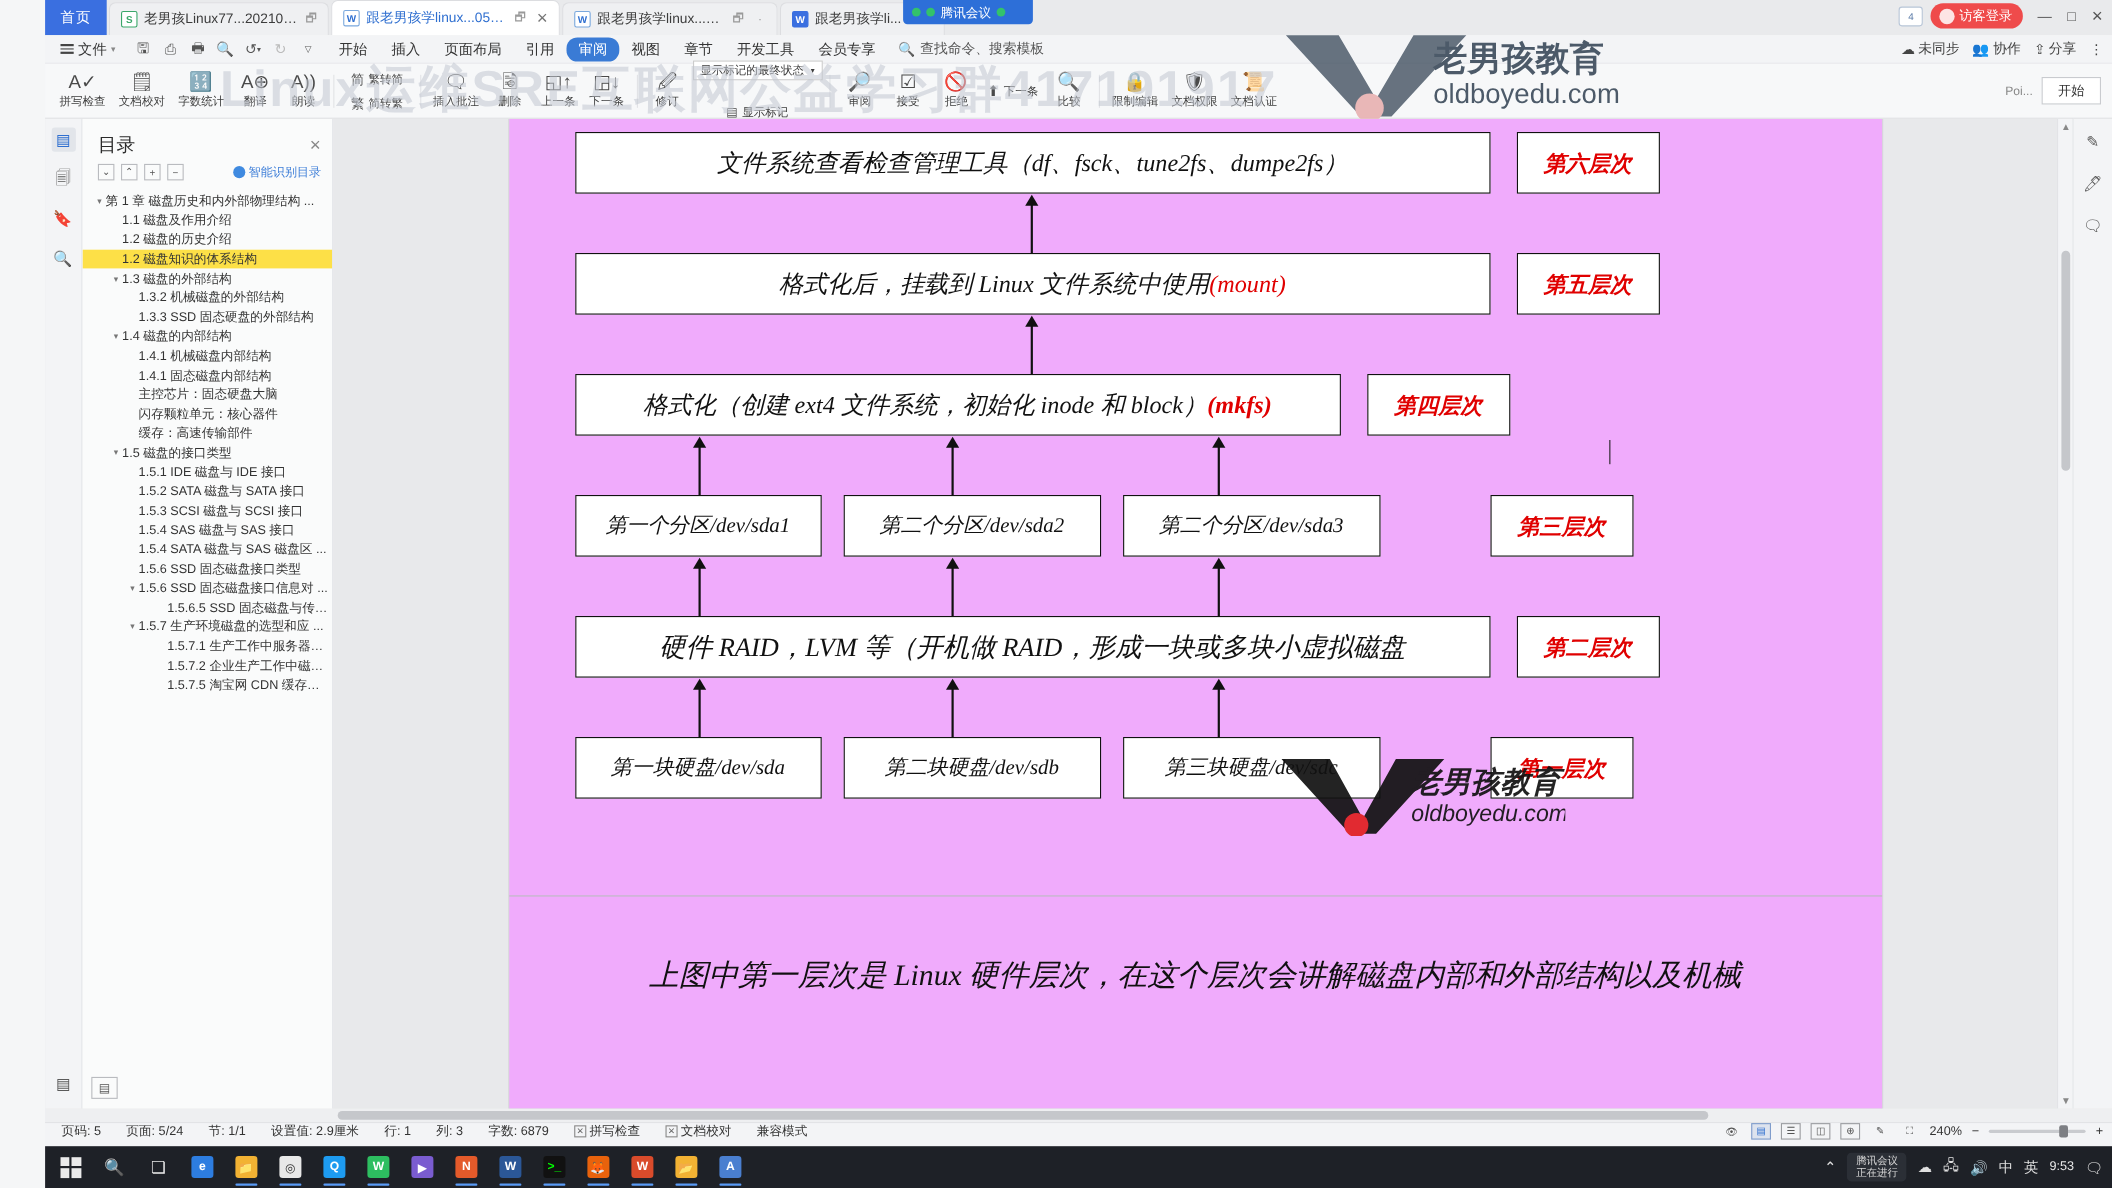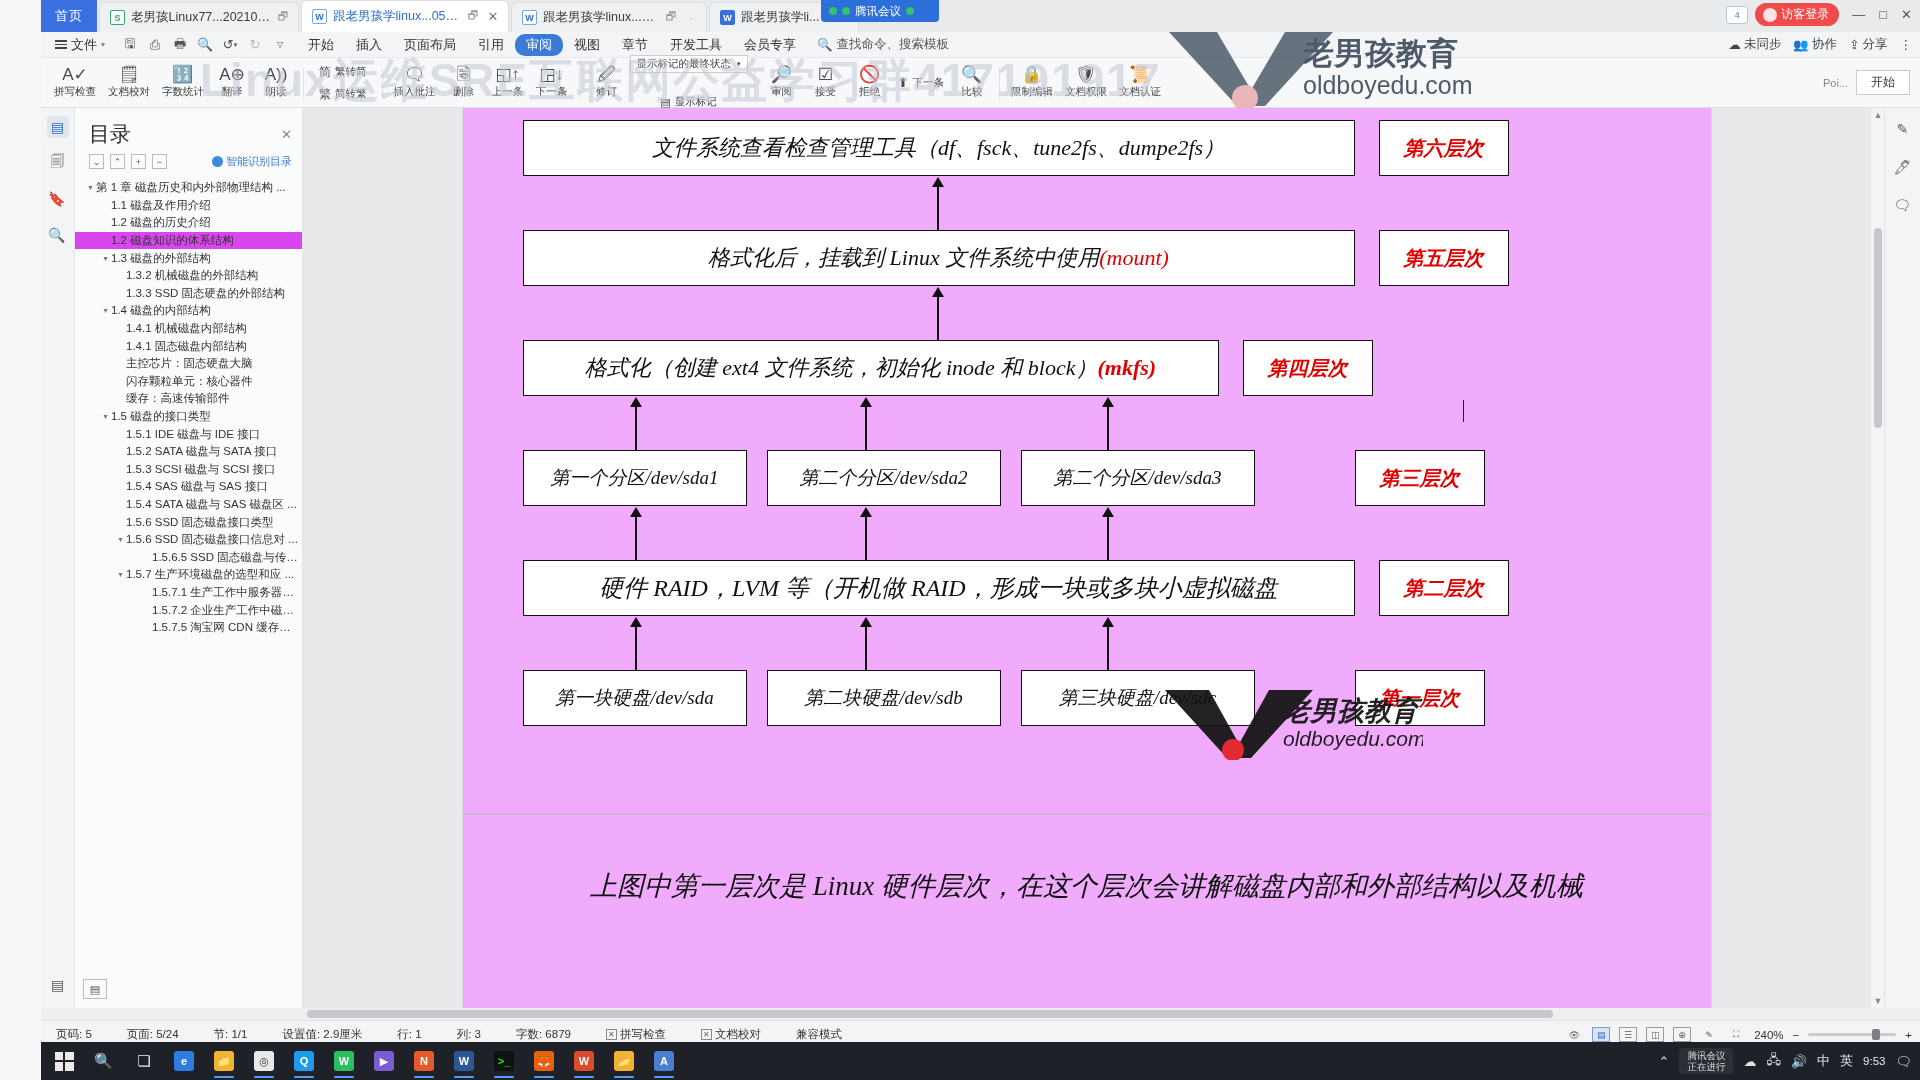--- a/index.html
+++ b/index.html
@@ -95,33 +95,33 @@
 
   .leftrail { width:34px; background:#f3f4f6; display:flex; flex-direction:column;
               align-items:center; padding-top:8px; gap:14px; flex:none; border-right:1px solid #e2e3e6; }
   .lr { width:22px; height:22px; display:flex; align-items:center; justify-content:center;
         color:#5a5a5a; font-size:14px; }
   .lr.act { background:#e2e5ea; border-radius:3px; color:#2f6fd0;}
 
   .toc { width:228px; background:#fafbfb; flex:none; display:flex; flex-direction:column;
          border-right:1px solid #e2e3e6; }
   .toc-head { display:flex; align-items:center; padding:12px 10px 4px 14px; }
-  .toc-title { font-size:21px; color:#2b2b2b; }
+  .toc-title { font-size:17px; color:#2b2b2b; }
   .toc-close { margin-left:auto; color:#888; font-size:13px; }
   .toc-tools { display:flex; align-items:center; gap:6px; padding:2px 10px 8px 14px; }
   .tt { width:15px; height:15px; border:1px solid #b9bbbf; display:flex;
         align-items:center; justify-content:center; font-size:9px; color:#555; }
   .smart { margin-left:auto; display:flex; align-items:center; gap:3px; font-size:11px; color:#3f7fd8;}
   .smartdot { width:11px;height:11px;border-radius:50%;background:#3f8ae0; }
   .toc-list { flex:1; overflow:hidden; padding-top:2px; }
   .ti { display:flex; align-items:center; height:17.6px; font-size:11.5px; color:#333;
         white-space:nowrap; overflow:hidden; padding-right:4px; }
   .ti .arw { width:11px; text-align:center; font-size:8px; color:#777; flex:none; }
   .ti .txt { overflow:hidden; text-overflow:ellipsis; }
-  .ti.sel { background:#d946ef; }
+  .ti.sel { background:#fde047; }
   .lvl1 { padding-left:10px; }
   .lvl2 { padding-left:25px; }
   .lvl3 { padding-left:40px; }
   .lvl4 { padding-left:66px; }
   .toc-bot { height:38px; display:flex; align-items:center; padding-left:8px; }
   .tocbotico { width:24px;height:20px;border:1px solid #b9bbbf; display:flex;
                align-items:center;justify-content:center;font-size:11px;color:#555;}
 
   
   .canvaswrap { flex:1; position:relative; overflow:hidden; background:#e8e9eb;
@@ -152,22 +152,22 @@
   .vscroll { width:14px; background:#f3f4f6; flex:none; position:relative; border-left:1px solid #e2e3e6;}
   .vthumb { position:absolute; left:3px; width:8px; background:#c5c7cb; border-radius:4px; }
   .vcap { position:absolute; left:0; width:14px; text-align:center; color:#888; font-size:9px;}
   .rightrail { width:36px; background:#f3f4f6; flex:none; display:flex; flex-direction:column;
                align-items:center; padding-top:10px; gap:16px; border-left:1px solid #e2e3e6;}
 
   .hscroll { height:12px; background:#eeeff1; position:relative; flex:none; }
   .hthumb { position:absolute; top:2px; height:8px; background:#c5c7cb; border-radius:4px; }
 
   
-  .status { height:22px; background:#f3f4f6; display:flex; align-items:flex-end;
-            gap:17px; padding-left:6px; flex:none; border-top:1px solid #e2e3e6;
+  .status { height:22px; background:#f3f4f6; display:flex; align-items:flex-start;
+            gap:5px; padding-left:6px; flex:none; border-top:1px solid #e2e3e6;
             font-size:11.5px; color:#333; }
   .st { padding:0 9px; white-space:nowrap; }
   .st.ico { display:flex; align-items:center; gap:3px; }
   .stbox { width:11px;height:11px;border:1px solid #888; display:flex;
            align-items:center; justify-content:center; font-size:8px; color:#666;}
   .status-right { margin-left:auto; display:flex; align-items:center; gap:9px; padding-right:8px;}
   .vicon { width:18px;height:15px;border:1px solid #9a9ca0; display:flex;
            align-items:center;justify-content:center;font-size:9px;color:#555;}
   .vicon.act { background:#dde3ee; border-color:#7f9ccb; color:#2f6fd0;}
   .zoomtrack { width:88px; height:3px; background:#c9cbcf; position:relative; border-radius:2px;}

